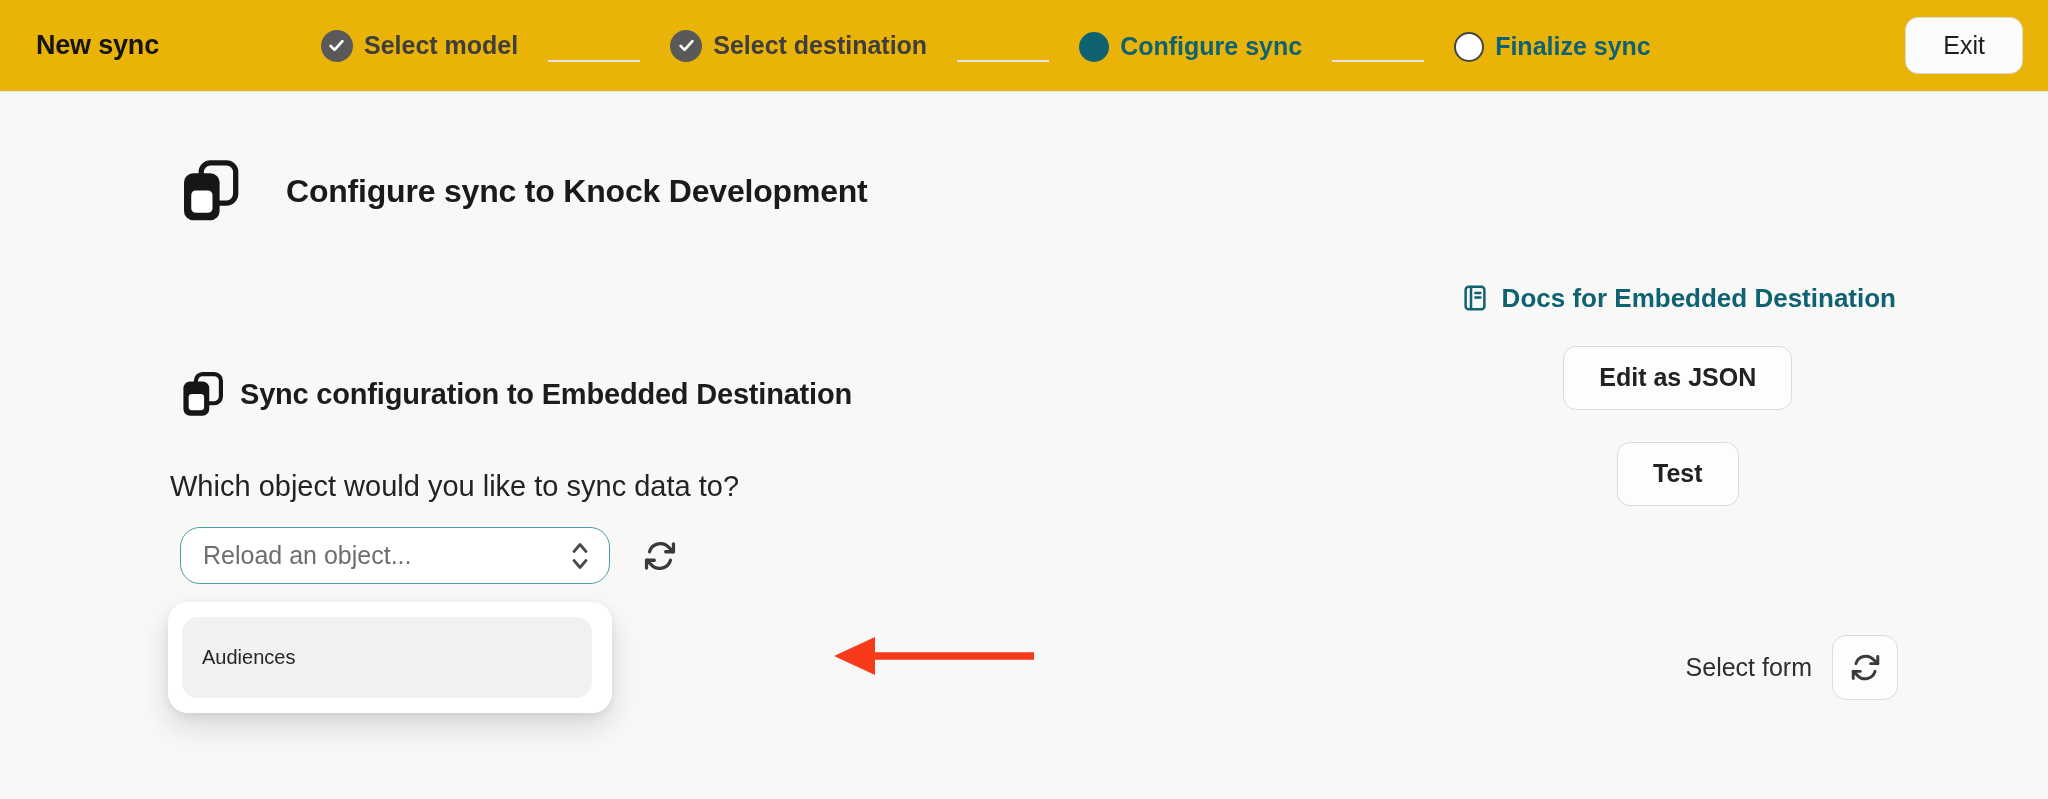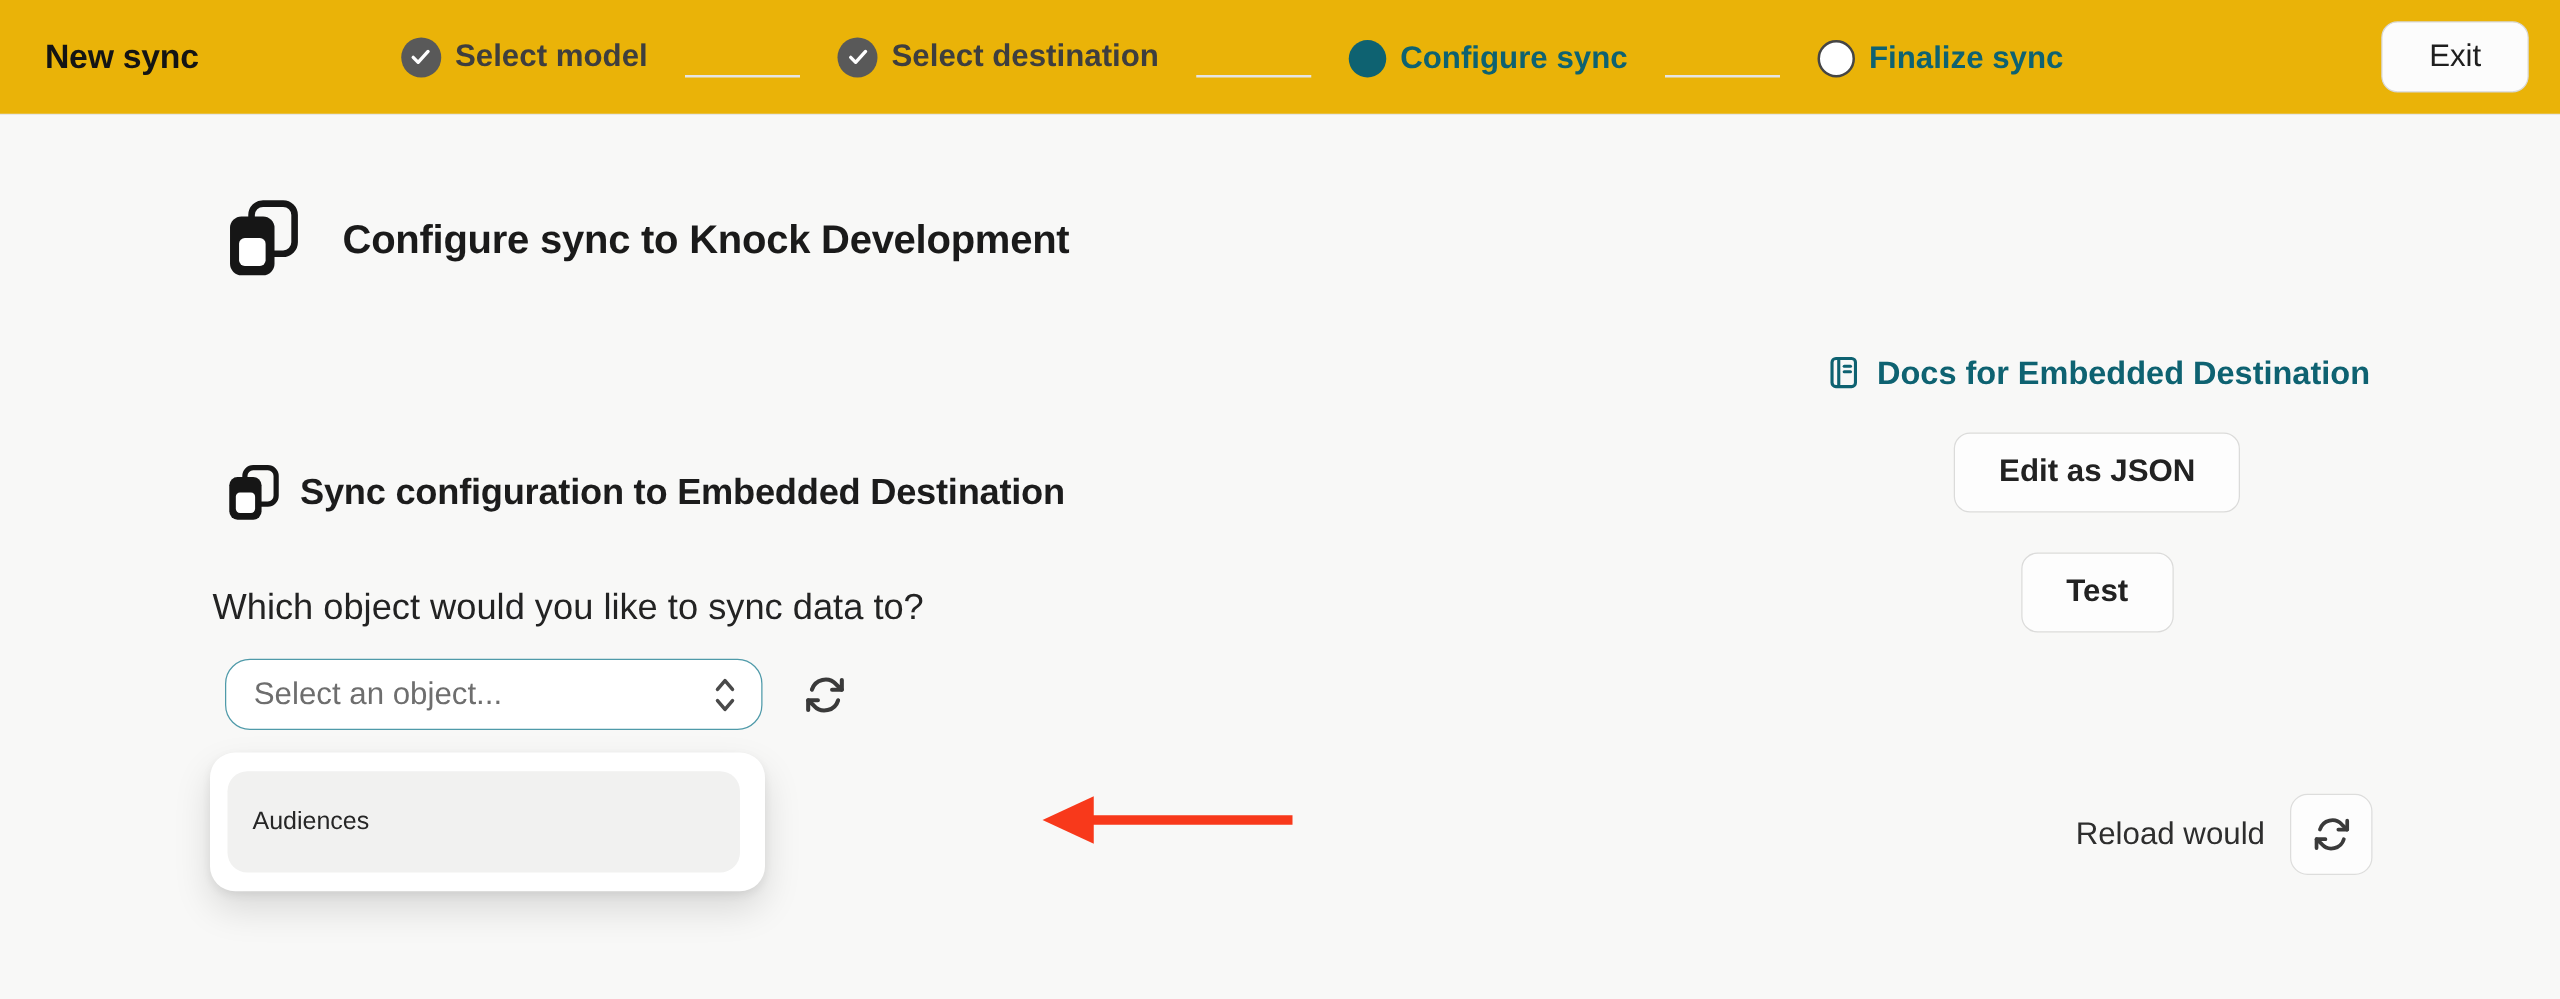--- a/index.html
+++ b/index.html
@@ -26,21 +26,21 @@
   .label-done { color:#3e3e3e; }
   .label-teal { color:#0e6271; }
   .connector { width:92px; height:2px; background:#e5e5e4; margin:0 30px; flex:none; }
   .exit-btn {
     margin-left:auto; height:57px; padding:0 37px; background:#fcfcfc;
     border:1.5px solid #d8d8d8; border-radius:13px; font-size:25px; font-weight:400;
     color:#1f1f1f; cursor:pointer; font-family:inherit;
   }
 
   
-  .h1-row { position:absolute; left:182px; top:160px; display:flex; align-items:center; gap:34px;justify-content:flex-end; }
+  .h1-row { position:absolute; left:182px; top:160px; display:flex; align-items:center; gap:46px;justify-content:flex-end; }
   .h1-text { font-size:32px; font-weight:600; color:#1a1a1a; letter-spacing:-0.2px; }
 
   .section-row {
     position:absolute; left:182px; top:362px; width:1714px; height:64px;
     display:flex; align-items:center; justify-content:space-between;
   }
   .section-left { display:flex; align-items:center; gap:16px; }
   .section-title { font-size:29px; font-weight:600; color:#1c1c1c; letter-spacing:-0.2px; }
   .section-right { display:flex; align-items:center; gap:32px;flex-direction:column; }
   .docs-link { display:flex; align-items:center; gap:12px; color:#0e6271; font-size:26px; font-weight:600; cursor:pointer; text-decoration:none; }
@@ -164,21 +164,21 @@
         <span>Docs for Embedded Destination</span>
       </a>
       <button class="ghost-btn">Edit as JSON</button>
       <button class="ghost-btn">Test</button>
     </div>
   </div>
 
   <div class="question">Which object would you like to sync data to?</div>
 
   <div class="select-box">
-    <span class="select-placeholder">Select an object...</span>
+    <span class="select-placeholder">Reload an object...</span>
     <span>
       <svg width="22" height="30" viewBox="0 0 20 30" fill="none" stroke="#4a4a4a" stroke-width="2.8" stroke-linecap="round" stroke-linejoin="round">
         <polyline points="4 10.5 10 3.5 16 10.5"></polyline>
         <polyline points="4 19.5 10 26.5 16 19.5"></polyline>
       </svg>
     </span>
   </div>
 
   <button class="reload-inline">
     <span>
@@ -197,21 +197,21 @@
   </div>
 
   <span class="annotation-arrow">
     <svg width="206" height="44" viewBox="0 0 206 44">
       <line x1="40" y1="22" x2="202" y2="22" stroke="#f8391b" stroke-width="7.5"></line>
       <polygon points="2,22 43,3 43,41" fill="#f8391b"></polygon>
     </svg>
   </span>
 
   <div class="reload-row">
-    <span class="reload-label">Reload would</span>
+    <span class="reload-label">Select form</span>
     <button class="reload-btn">
       <span>
         <svg width="31" height="31" viewBox="0 0 24 24" fill="none" stroke="#3a3a3a" stroke-width="2.3" stroke-linecap="round" stroke-linejoin="round">
           <polyline points="21.5 3.5 21.5 9 16 9"></polyline>
           <polyline points="2.5 20.5 2.5 15 8 15"></polyline>
           <path d="M4.6 9a8 8 0 0 1 13.6-3.1l3.3 3.1M2.5 15l3.3 3.1A8 8 0 0 0 19.4 15"></path>
         </svg>
       </span>
     </button>
   </div>

